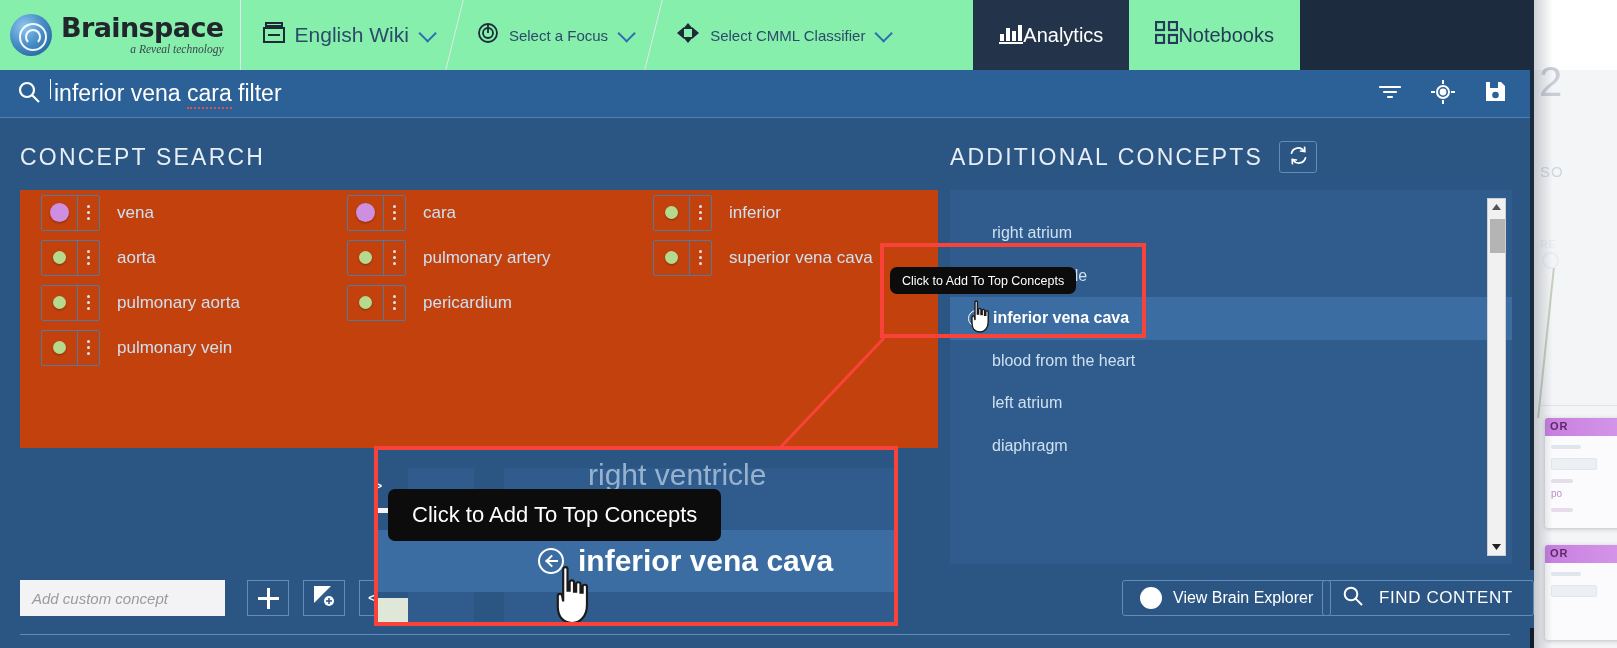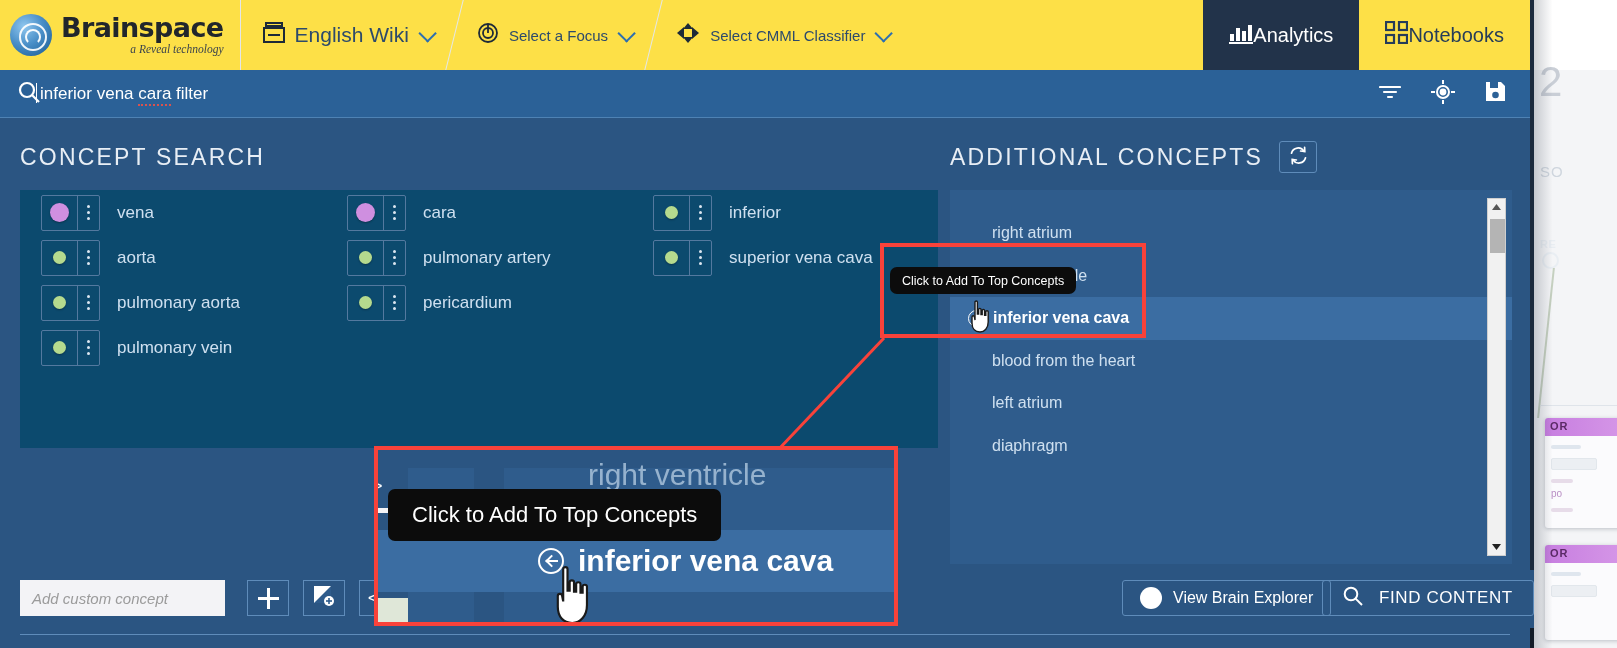--- a/index.html
+++ b/index.html
@@ -62,22 +62,22 @@
             background:linear-gradient(90deg, rgba(10,20,40,.55), rgba(10,20,40,.0) 45%); }
 
   
   .dark-frame {
     position:absolute; left:0; top:0; width:1534px; height:648px;
     background:#1c2b3e;
   }
 
   
   .header {
-    position:absolute; left:0; top:0; width:1530px; height:70px;
-    background:#fde047;
+    position:absolute; left:0; top:0; width:1300px; height:70px;
+    background:#86efac;
     display:flex; align-items:flex-end;
   }
   .logo-wrap {
     display:flex; align-items:center; padding:0 16px 0 10px; gap:9px;
     border-right:1px solid #e3e6ea; height:70px;
   }
   .logo-mark {
     width:42px; height:42px; border-radius:50%;
     background: radial-gradient(circle at 34% 30%, #8fc7ef 0%, #4a8fc8 45%, #15578f 100%);
     position:relative; flex:none;
@@ -115,21 +115,21 @@
   }
   .nav-tab.active { background:#22334a; color:#ffffff; }
 
   
   .searchbar {
     position:absolute; left:0; top:70px; width:1530px; height:48px;
     background:#2b6197; display:flex; align-items:center; padding:0 18px;
     border-bottom:1px solid #4e82b4;
   }
   .search-input-txt {
-    color:#ffffff; font-size:17px; position:relative;
+    color:#ffffff; font-size:23px; margin-left:14px; position:relative;
   }
   .search-caret { position:absolute; left:-4px; top:-1px; width:1px; height:20px; background:#fff; }
   .misspell { border-bottom:2px dotted #d9534f; padding-bottom:1px;}
   .sb-icons { margin-left:auto; display:flex; align-items:center; gap:30px; padding-right:6px;}
 
   
   .body {
     position:absolute; left:0; top:118px; width:1530px; height:530px;
     background:#2b5582;
   }
@@ -139,21 +139,21 @@
   .left-col { position:absolute; left:20px; top:22px; width:920px;}
   .right-col { position:absolute; left:950px; top:22px; width:560px;}
   .title-row { display:flex; align-items:center; gap:16px; height:34px;}
   .refresh-btn {
     width:38px; height:32px; border:1px solid #5f8cba; border-radius:3px;
     display:flex; align-items:center; justify-content:center; cursor:pointer;
   }
 
   .concept-panel {
     position:absolute; left:20px; top:72px; width:918px; height:258px;
-    background:#0c4a6e;
+    background:#c2410c;
   }
   .crow { display:flex; }
   .cell { width:306px; height:45px; display:flex; align-items:center; padding-left:21px;}
   .pill {
     display:flex; align-items:center; height:36px; border:1px solid #54799f;
     border-radius:2px; flex:none;
   }
   .dotbox { width:36px; display:flex; align-items:center; justify-content:center; border-right:1px solid #54799f; height:100%;}
   .dot { border-radius:50%; box-shadow:0 1px 2px rgba(0,0,0,.3); }
   .dot.purple { width:19px; height:19px; background:#cf8fe0; }

